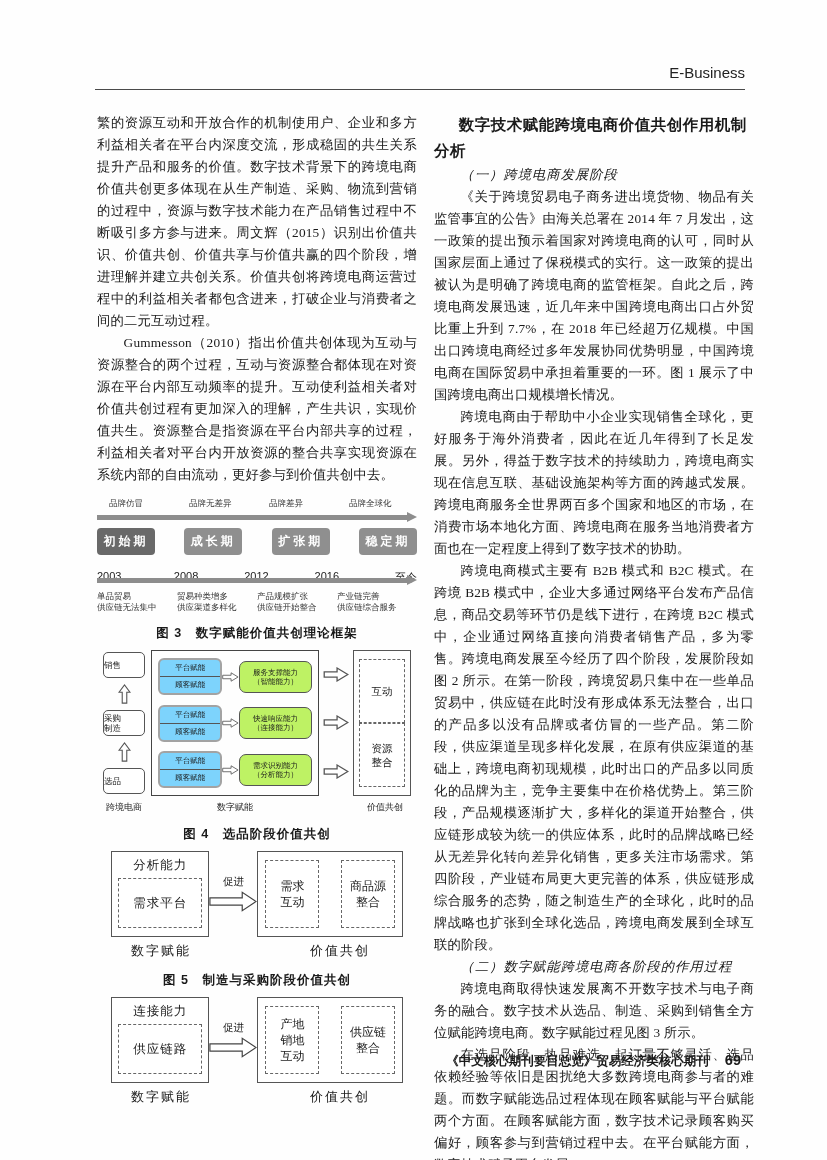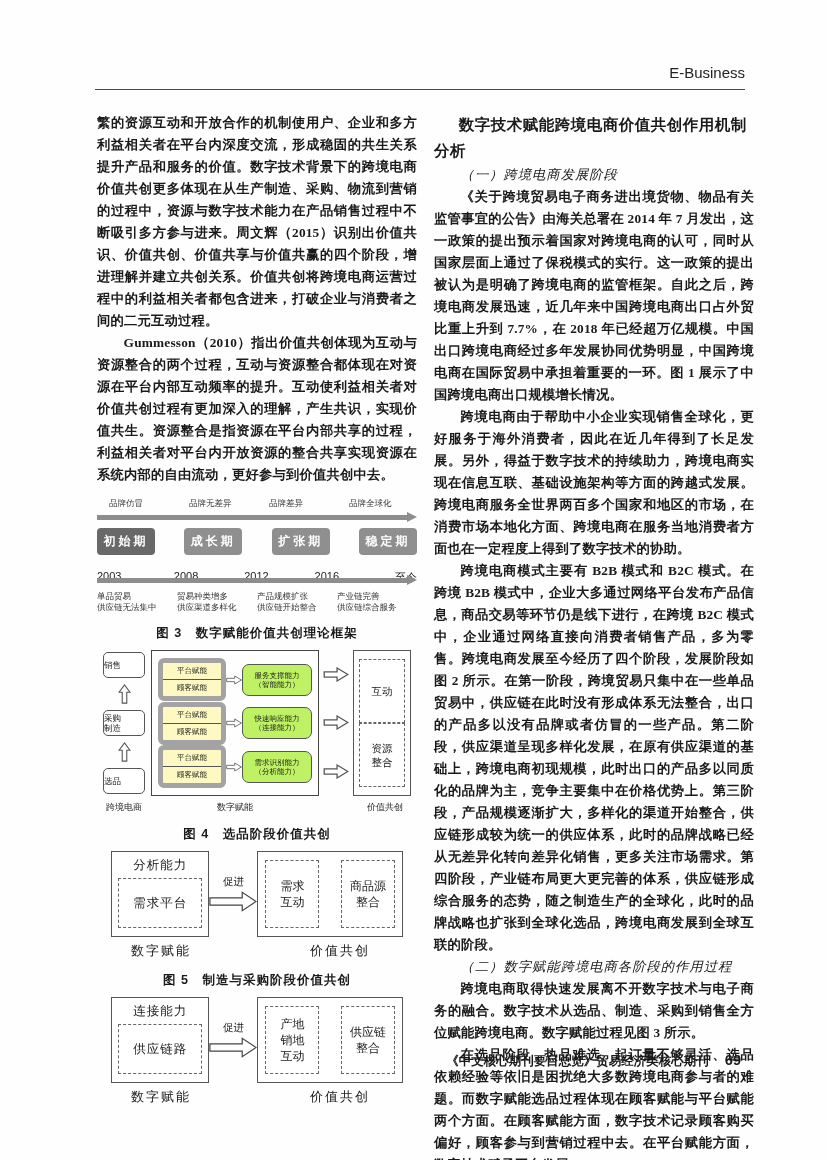--- a/index.html
+++ b/index.html
@@ -7,21 +7,21 @@
     position:relative;width:827px;height:1160px;background:#fefefe;
     margin:0 auto;overflow:hidden;
     font-family:"Liberation Serif","DejaVu Serif",serif;color:#1a1a1a;
   }
   
   .journal-tag{position:absolute;top:64px;right:82px;font-family:"Liberation Sans","DejaVu Sans",sans-serif;font-size:15px;color:#222;}
   .header-rule{position:absolute;top:89px;left:95px;width:650px;border-top:1.6px solid #4a4a4a;}
   
   .columns{position:absolute;top:112px;left:97px;width:658px;display:flex;gap:17px;}
   .col{width:320px;}
-  p.body{margin:0;font-size:13.3px;line-height:22px;text-align:justify;text-indent:2em;letter-spacing:.2px;font-weight:bold;}
+  p.body{margin:0;font-size:13.3px;line-height:22px;text-align:justify;text-indent:2em;letter-spacing:.2px;}
   p.body.no-indent{text-indent:0;}
   .sub-heading{margin:0;font-size:13.3px;line-height:22px;text-indent:2em;font-style:italic;letter-spacing:1px;}
   h1.main-heading{margin:0;font-family:"Liberation Sans","DejaVu Sans",sans-serif;font-size:15.5px;line-height:26px;font-weight:bold;text-indent:1.6em;letter-spacing:.5px;}
   
   .fig{margin-top:12px;}
   .fig-caption{text-align:center;font-family:"Liberation Sans","DejaVu Sans",sans-serif;font-weight:bold;font-size:12.5px;margin:4px 0 8px;letter-spacing:1px;}
   
   .tl{position:relative;width:320px;font-family:"Liberation Sans","DejaVu Sans",sans-serif;}
   .tl-toplabels{display:flex;}
   .tl-toplabels span{flex:1;font-size:8.5px;color:#333;padding-left:12px;}
@@ -34,21 +34,21 @@
   .tl-years{position:relative;height:14px;font-size:11px;color:#222;margin-bottom:3px;}
   .tl-years span{position:absolute;top:12px;}
   .tl-bottomlabels{display:flex;margin-top:4px;}
   .tl-bottomlabels div{flex:1;font-size:8.5px;line-height:11px;color:#333;}
   
   .fw{display:flex;width:320px;font-family:"Liberation Sans","DejaVu Sans",sans-serif;align-items:stretch;}
   .fw-chain{width:54px;display:flex;flex-direction:column;align-items:center;justify-content:space-between;padding:2px 0;}
   .fw-chainbox{width:40px;min-height:24px;border:1px solid #555;border-radius:5px;font-size:8.5px;display:flex;flex-direction:column;justify-content:center;line-height:10px;background:#fff;}
   .fw-main{width:168px;border:1.5px solid #444;display:flex;flex-direction:column;justify-content:space-between;padding:7px 6px;box-sizing:border-box;}
   .fw-row{display:flex;align-items:center;justify-content:space-between;}
-  .fw-pair{width:72px;border:5px solid #a3a3a3;border-radius:6px;overflow:hidden;background:#fef9c3;}
+  .fw-pair{width:72px;border:2px solid #a3a3a3;border-radius:6px;overflow:hidden;background:#7dd3fc;}
   .fw-pair div{font-size:7.5px;text-align:center;padding:4px 0;line-height:8px;}
   .fw-pair div:first-child{border-bottom:1px solid #555;}
   .fw-cap{width:82px;border:1px solid #555;border-radius:7px;font-size:7.5px;line-height:9px;text-align:center;padding:6px 1px;background:#bef264;}
   .fw-arrows{width:34px;display:flex;flex-direction:column;justify-content:space-around;align-items:center;}
   .fw-right{width:58px;border:1px solid #555;display:flex;flex-direction:column;justify-content:space-between;padding:8px 5px;box-sizing:border-box;}
   .fw-dash{border:1px dashed #666;font-size:10.5px;text-align:center;display:flex;flex-direction:column;align-items:center;justify-content:center;height:62px;line-height:14px;background:#fff;}
   .fw-labels{display:flex;width:320px;font-family:"Liberation Sans","DejaVu Sans",sans-serif;font-size:9px;margin-top:5px;}
   .fw-labels .l1{width:54px;text-align:center;}
   .fw-labels .l2{width:168px;text-align:center;}
   .fw-labels .l3{width:92px;text-align:right;padding-right:8px;box-sizing:border-box;}

